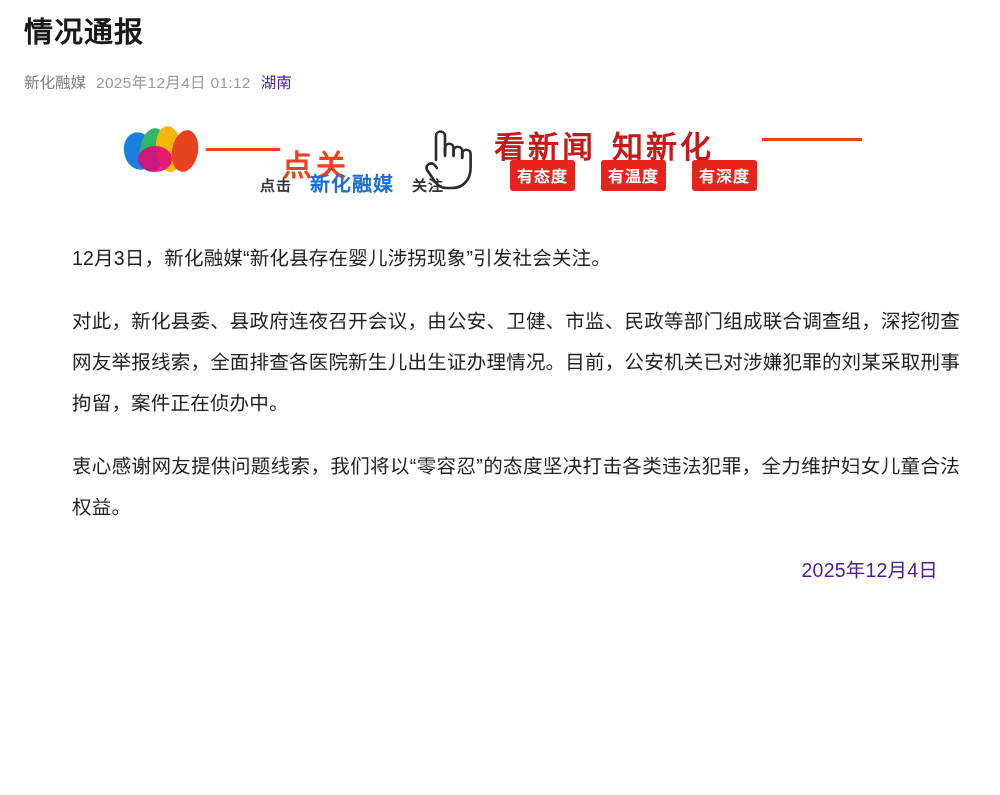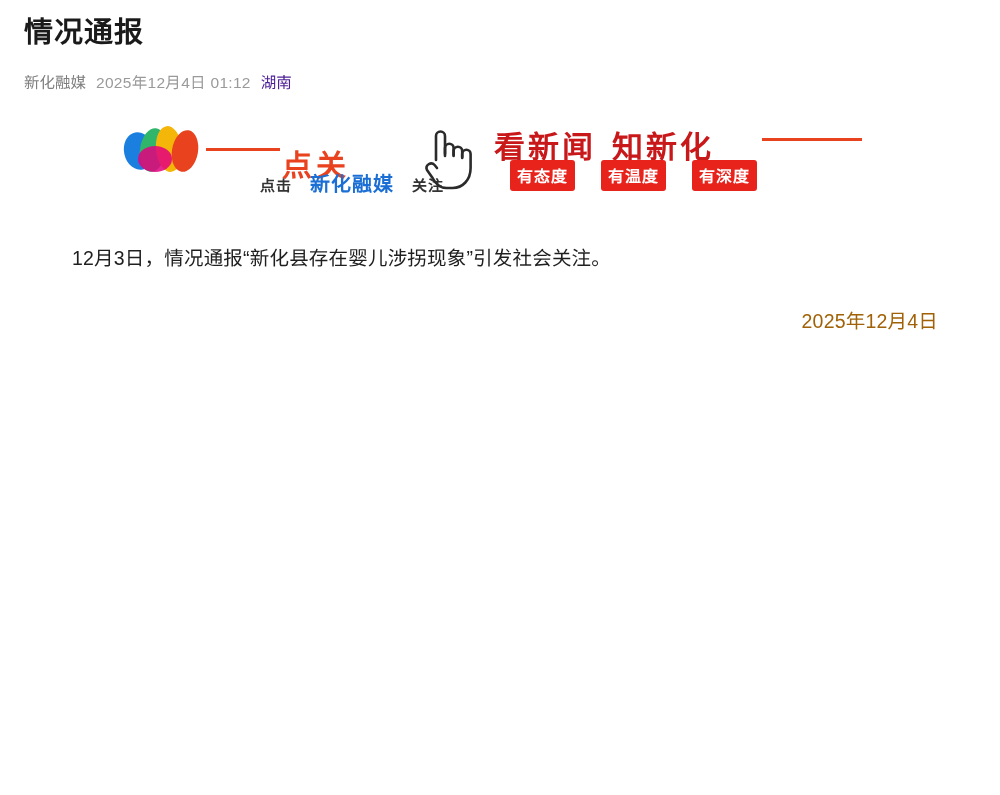--- a/index.html
+++ b/index.html
@@ -204,21 +204,21 @@
     text-align: right;
     font-size: 19.5px;
     line-height: 44px;
     color: #1f1f1f;
   }
   .sign-date {
     margin-top: 14px;
     padding-right: 40px;
     text-align: right;
     font-size: 19.5px;
-    color: #a16207;
+    color: #4c1d95;
   }
 </style>
 </head>
 <body>
 
 <div class="page">
 
   <h1 class="article-title">情况通报</h1>
 
   <div class="byline">
@@ -267,20 +267,22 @@
         <span class="tag">有态度</span>
         <span class="tag">有温度</span>
         <span class="tag">有深度</span>
       </div>
 
       <div class="rule-right"></div>
     </div>
   </div>
 
   <div class="content">
-    <p>12月3日，情况通报“新化县存在婴儿涉拐现象”引发社会关注。</p>
+    <p>12月3日，新化融媒“新化县存在婴儿涉拐现象”引发社会关注。</p>
+    <p>对此，新化县委、县政府连夜召开会议，由公安、卫健、市监、民政等部门组成联合调查组，深挖彻查网友举报线索，全面排查各医院新生儿出生证办理情况。目前，公安机关已对涉嫌犯罪的刘某采取刑事拘留，案件正在侦办中。</p>
+    <p>衷心感谢网友提供问题线索，我们将以“零容忍”的态度坚决打击各类违法犯罪，全力维护妇女儿童合法权益。</p>
 
 
 
     <div class="sign-date">2025年12月4日</div>
   </div>
 
 </div>
 
 </body></html>

